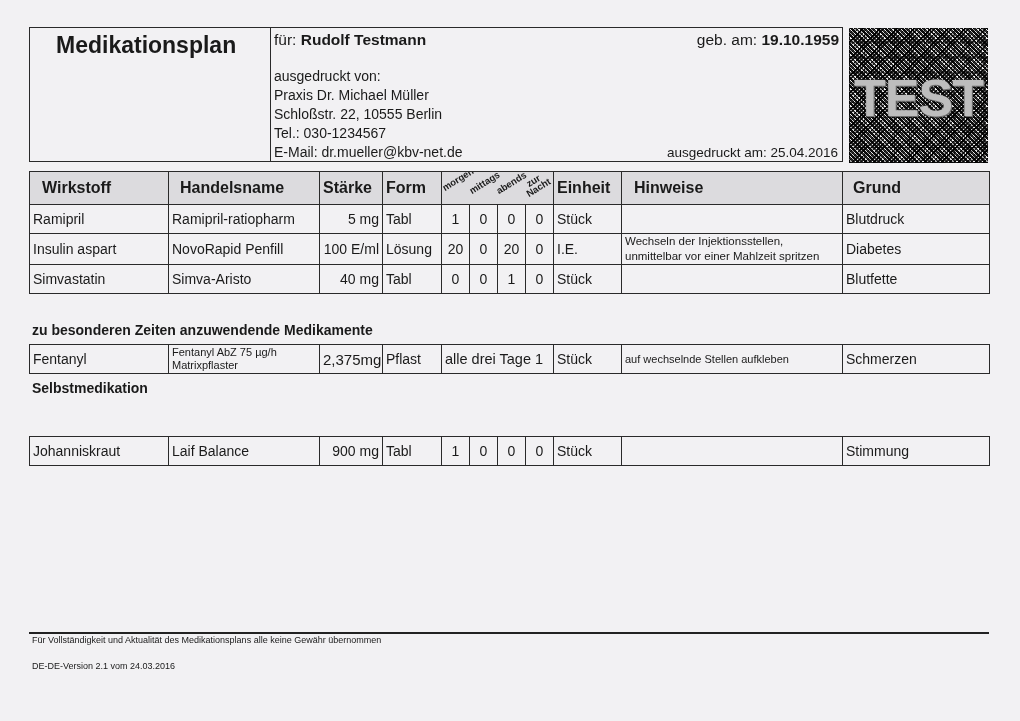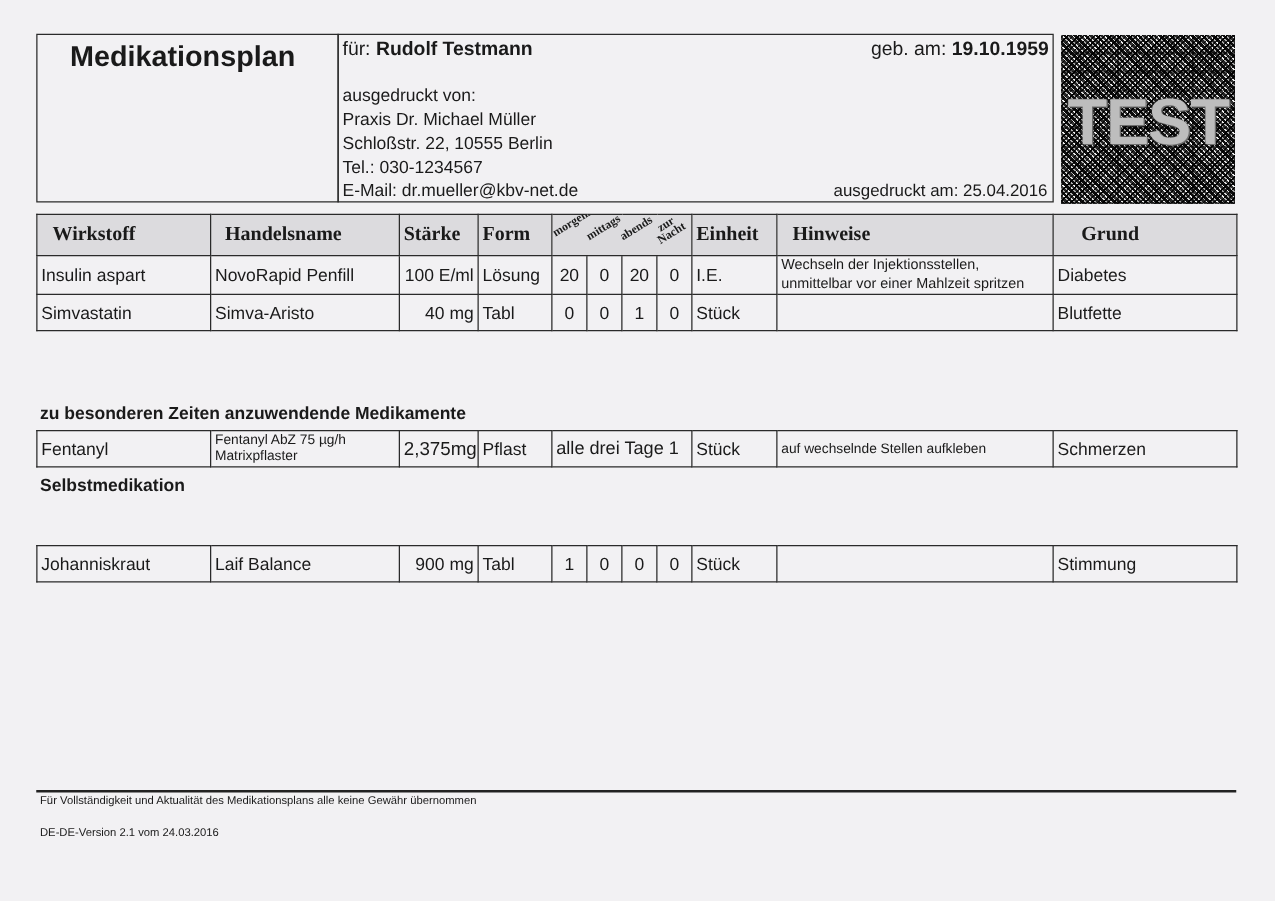--- a/index.html
+++ b/index.html
@@ -78,38 +78,51 @@
       <col style="width:59px">
     <col style="width:28px">
       <col style="width:28px">
       <col style="width:28px">
       <col style="width:28px">
     <col style="width:68px">
       <col style="width:221px">
       <col style="width:147px">
   </colgroup>
   <tbody>
-      <tr class="head" style="height:33px;font-family:Liberation Serif, serif;">
+      <tr class="head" style="height:33px;">
     <td style="padding-left:12px;"><span>Wirkstoff</span></td>
     <td style="padding-left:11px;"><span>Handelsname</span></td>
     <td><span>Stärke</span></td>
     <td><span>Form</span></td>
     <td colspan="4" class="rot-wrap">
       <span class="rot" style="left:4px;top:10px;">morgens</span>
       <span class="rot" style="left:31px;top:13px;">mittags</span>
       <span class="rot" style="left:58px;top:13px;">abends</span>
       <span class="rot" style="left:88px;top:6px;">zur</span>
       <span class="rot" style="left:88px;top:16px;">Nacht</span>
     </td>
     <td><span>Einheit</span></td>
     <td style="padding-left:12px;"><span>Hinweise</span></td>
-    <td style="padding-left:22px;"><span>Grund</span></td>
-  </tr>
-
-
+    <td style="padding-left:10px;"><span>Grund</span></td>
+  </tr>
+
+
+  <tr style="height:29px;">
+    <td>Ramipril</td>
+    <td>Ramipril-ratiopharm</td>
+    <td class="r">5 mg</td>
+    <td>Tabl</td>
+    <td class="c">1</td>
+    <td class="c">0</td>
+    <td class="c">0</td>
+    <td class="c">0</td>
+    <td>Stück</td>
+    <td></td>
+    <td>Blutdruck</td>
+  </tr>
 
   <tr style="height:29px;">
     <td>Insulin aspart</td>
     <td>NovoRapid  Penfill</td>
     <td class="r">100 E/ml</td>
     <td>Lösung</td>
     <td class="c">20</td>
     <td class="c">0</td>
     <td class="c">20</td>
     <td class="c">0</td>

